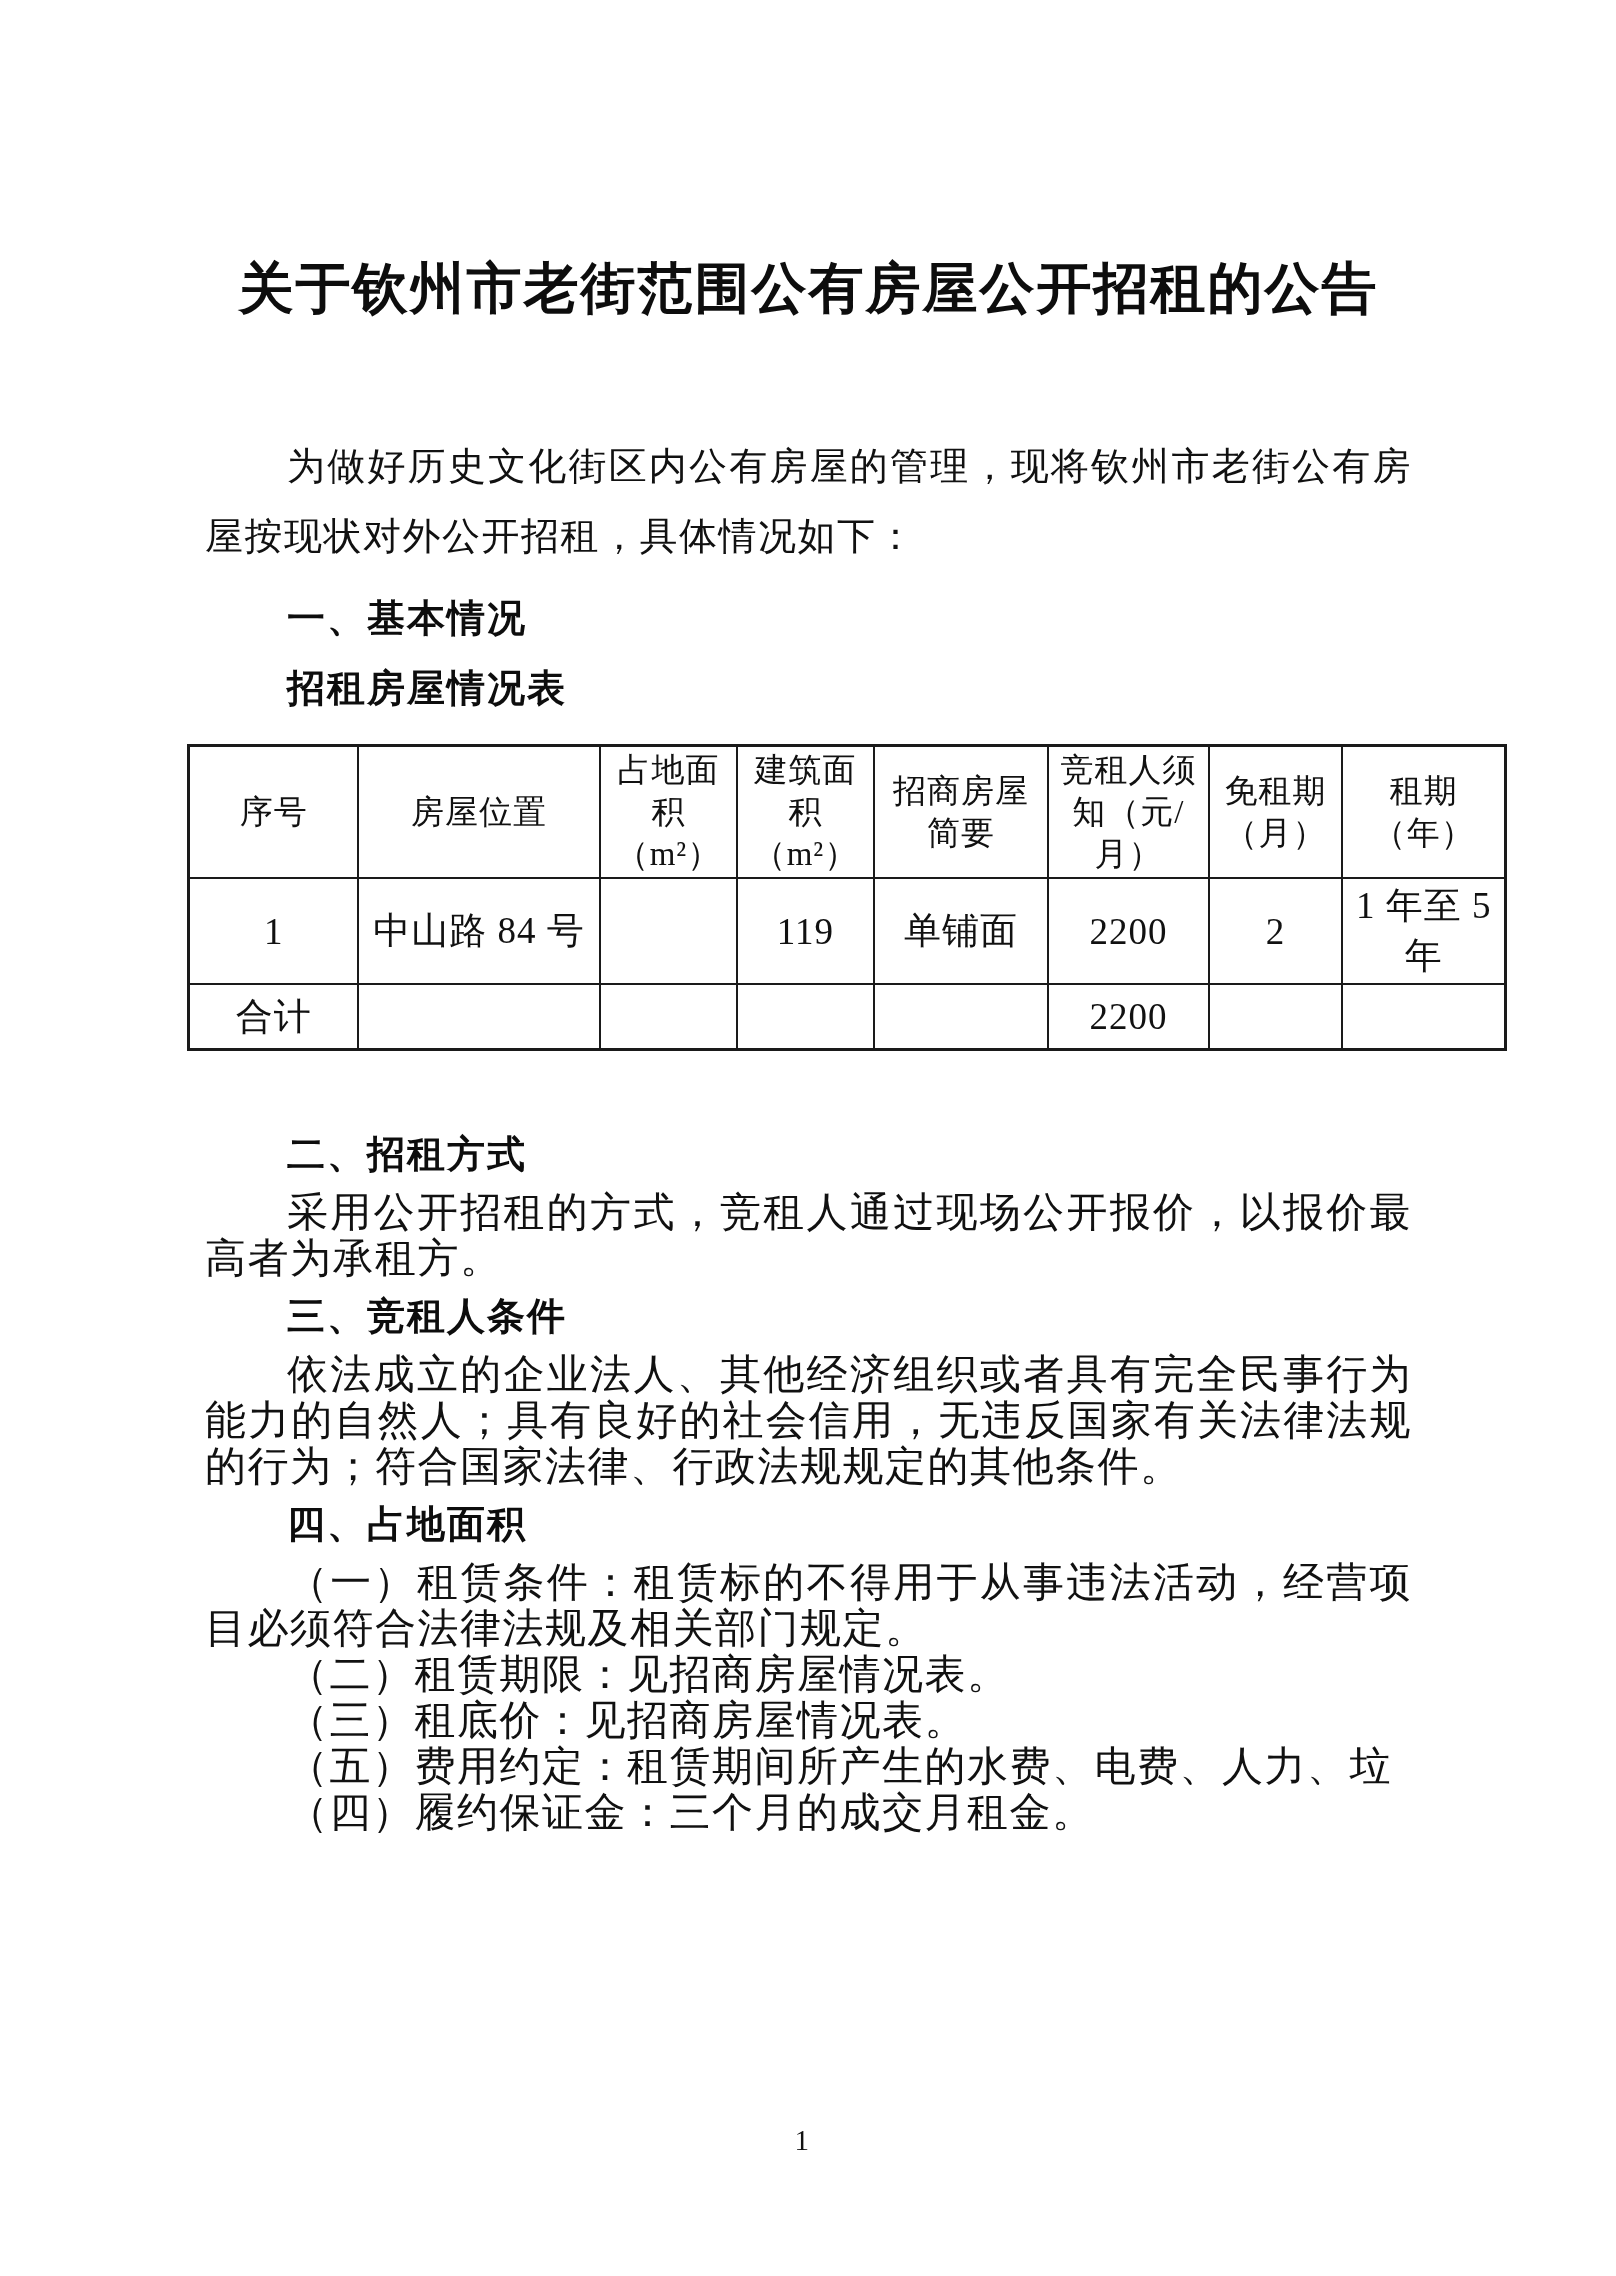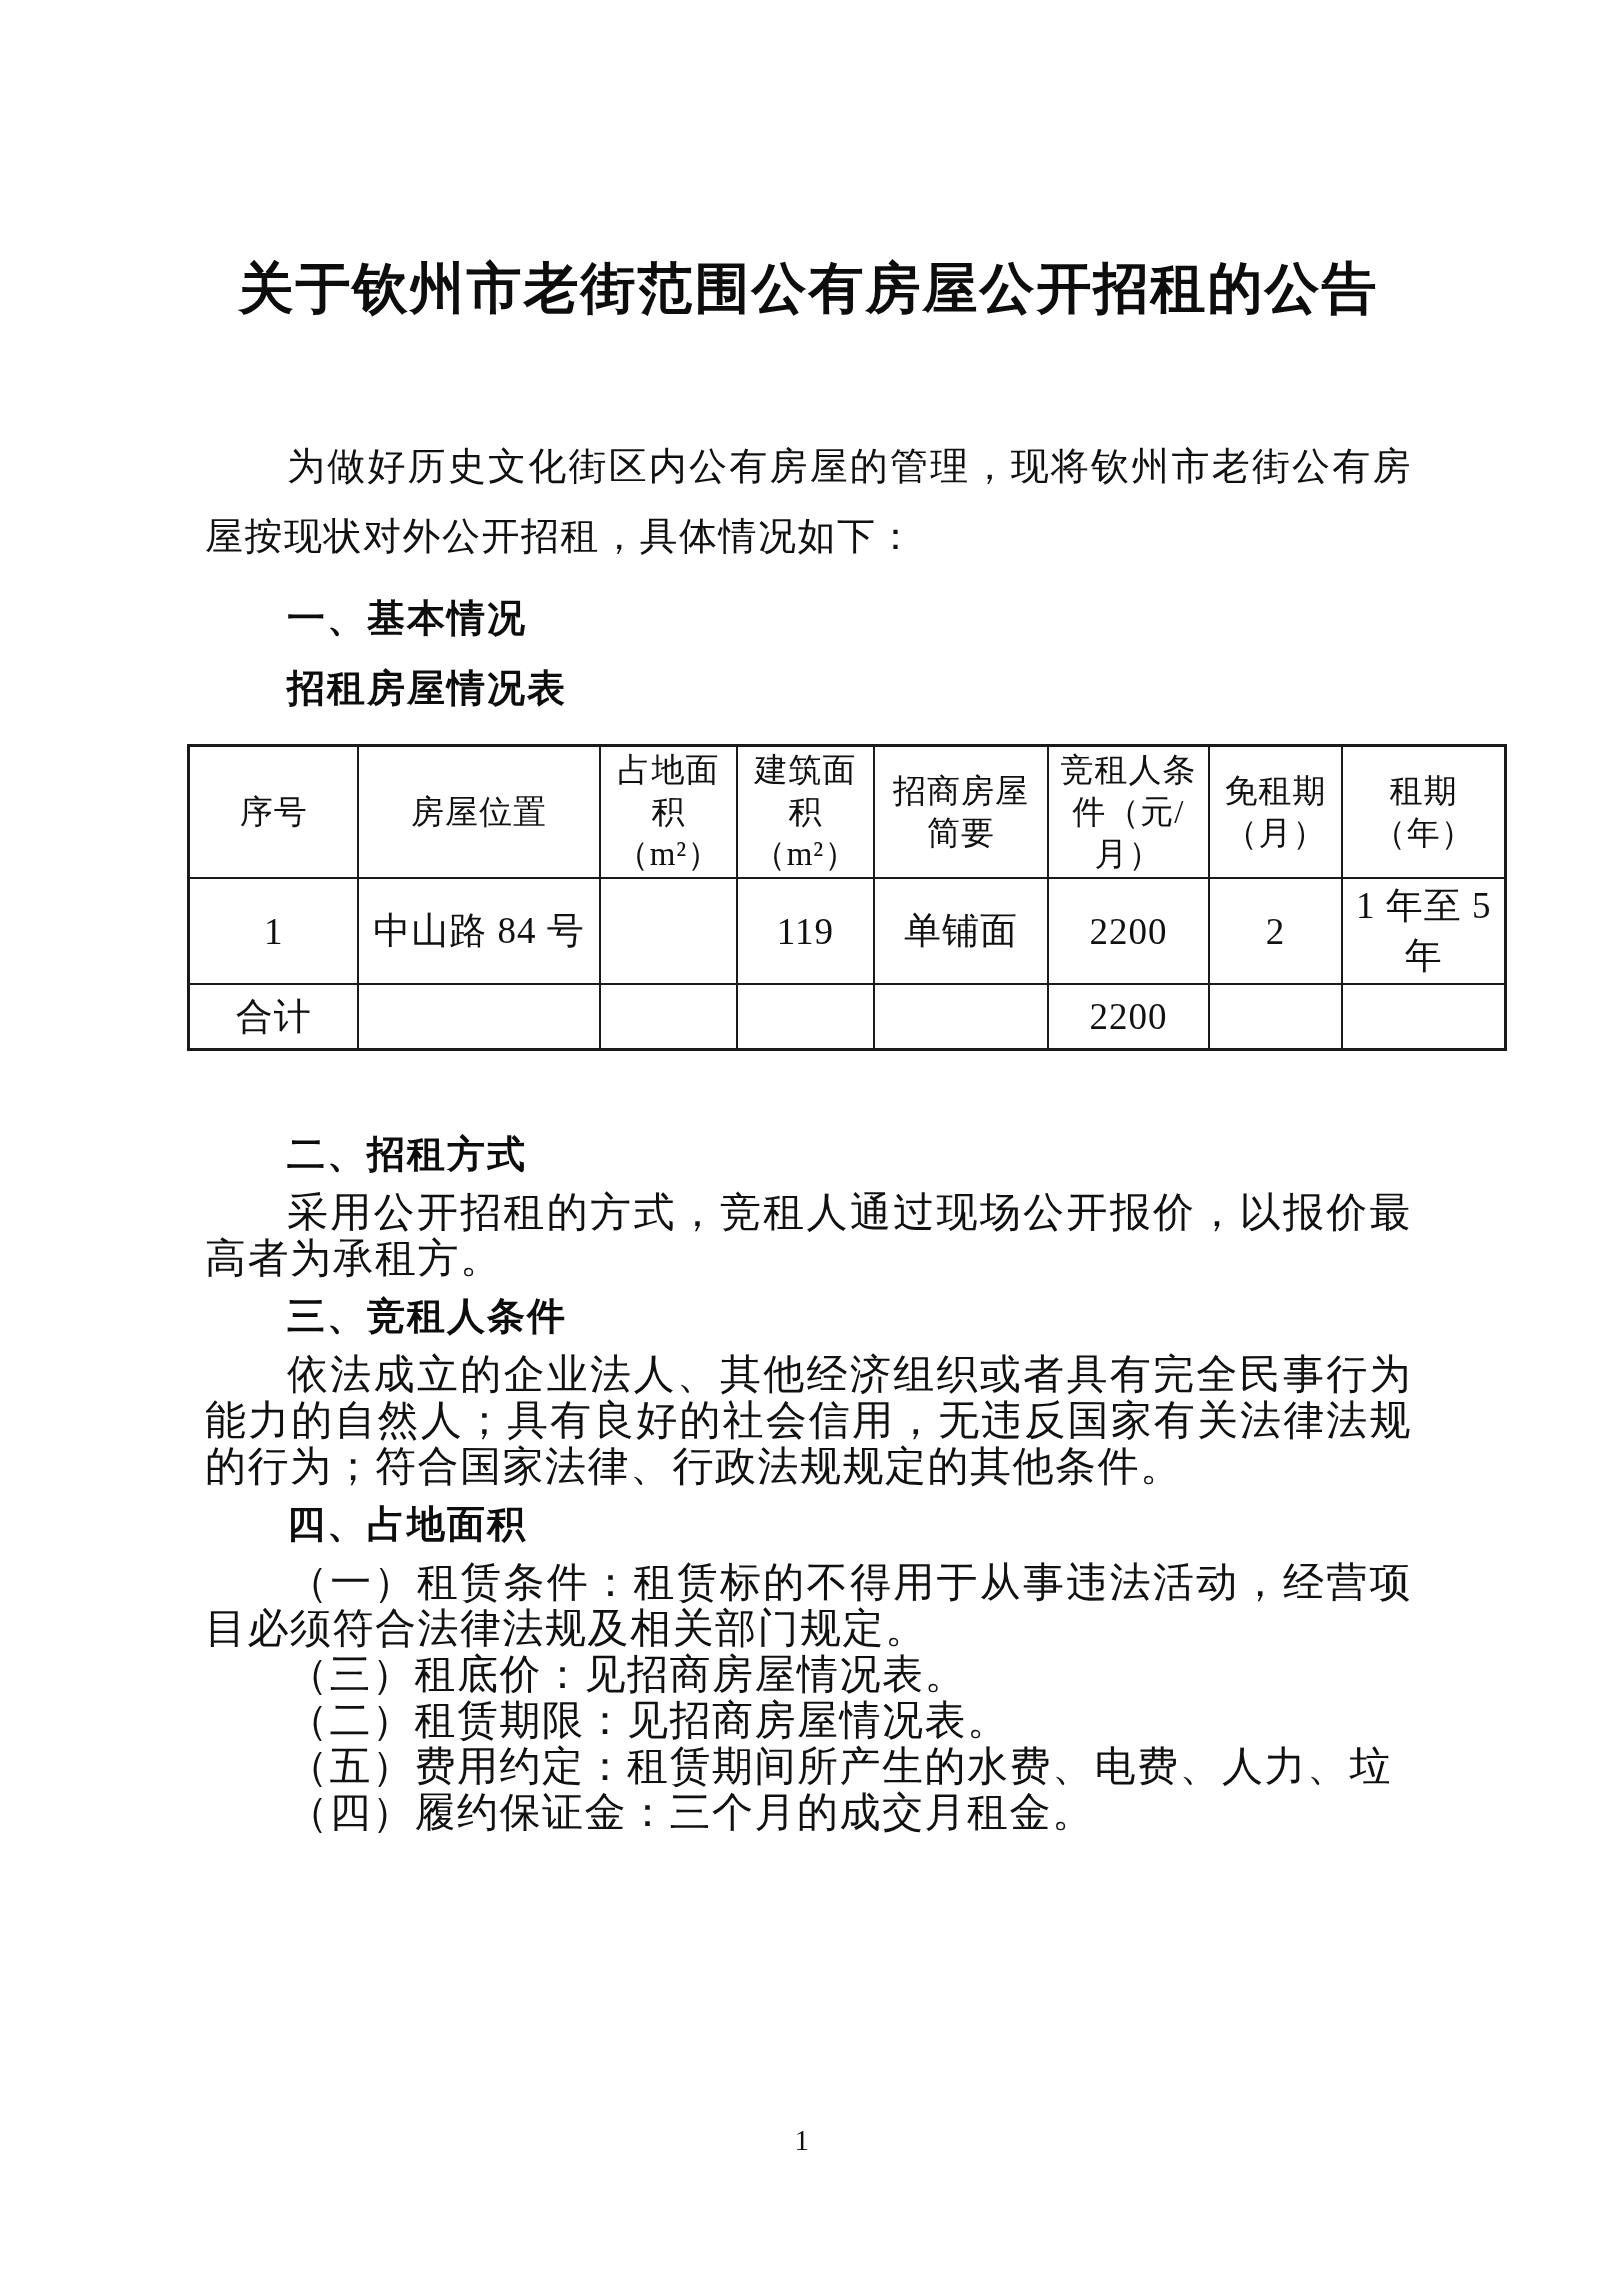--- a/index.html
+++ b/index.html
@@ -121,21 +121,21 @@
         <col style="width:133px">
         <col style="width:164px">
       </colgroup>
       <tbody>
         <tr class="hdr">
           <td>序号</td>
           <td>房屋位置</td>
           <td>占地面积（m²）</td>
           <td>建筑面积（m²）</td>
           <td>招商房屋简要</td>
-          <td>竞租人条件（元/月）</td>
+          <td>竞租人须知（元/月）</td>
           <td>免租期（月）</td>
           <td>租期（年）</td>
         </tr>
         <tr class="r1">
           <td>1</td>
           <td>中山路 84 号</td>
           <td></td>
           <td>119</td>
           <td>单铺面</td>
           <td>2200</td>
@@ -156,22 +156,22 @@
     </table>
 
     <div class="sec-heading gap-top">二、招租方式</div>
     <p class="body-para">采用公开招租的方式，竞租人通过现场公开报价，以报价最高者为承租方。</p>
 
     <div class="sec-heading">三、竞租人条件</div>
     <p class="body-para">依法成立的企业法人、其他经济组织或者具有完全民事行为能力的自然人；具有良好的社会信用，无违反国家有关法律法规的行为；符合国家法律、行政法规规定的其他条件。</p>
 
     <div class="sec-heading">四、占地面积</div>
     <p class="body-para">（一）租赁条件：租赁标的不得用于从事违法活动，经营项目必须符合法律法规及相关部门规定。</p>
+    <p class="body-para">（二）租赁期限：见招商房屋情况表。</p>
     <p class="body-para">（三）租底价：见招商房屋情况表。</p>
-    <p class="body-para">（二）租赁期限：见招商房屋情况表。</p>
     <p class="body-para">（五）费用约定：租赁期间所产生的水费、电费、人力、垃</p>
     <p class="body-para">（四）履约保证金：三个月的成交月租金。</p>
 
   </div>
 
   <div class="page-number">1</div>
 </div>
 
 
 </body></html>

